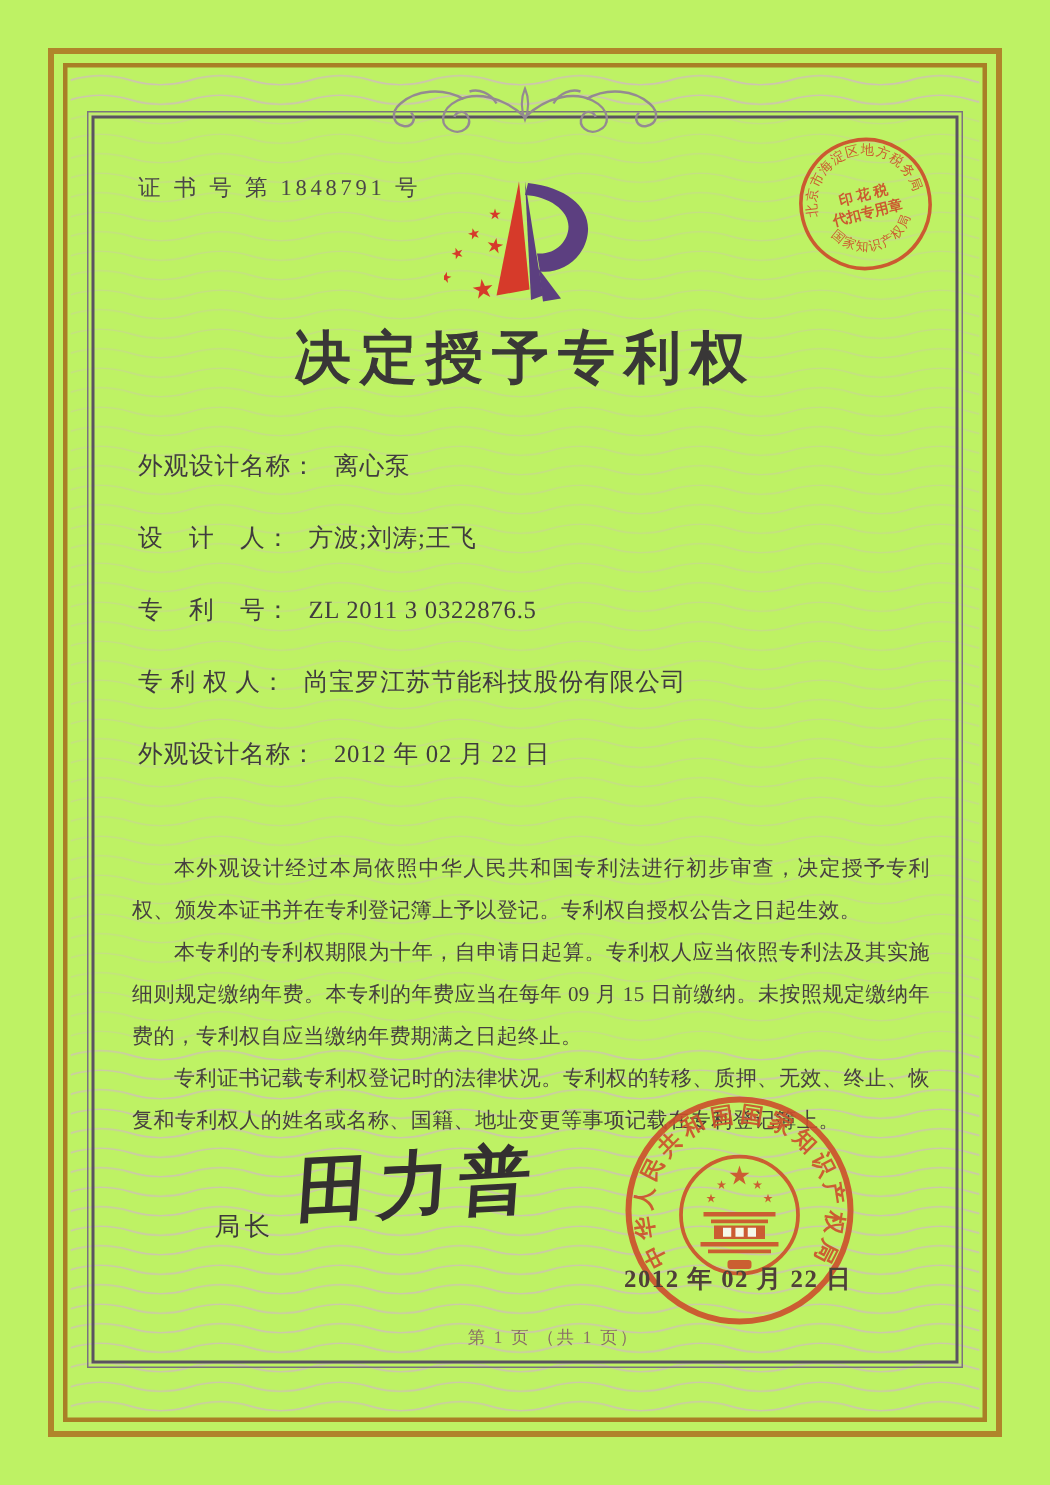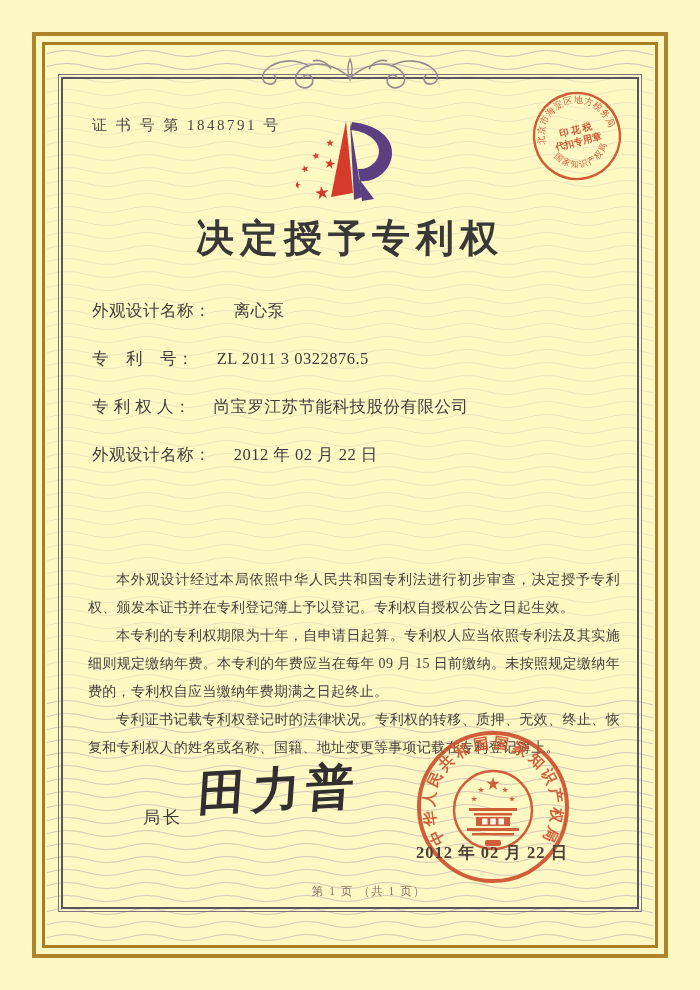--- a/index.html
+++ b/index.html
@@ -1,36 +1,36 @@
 <!DOCTYPE html>
 <html><head>
 <meta charset="utf-8">
 <style>
   html,body{margin:0;padding:0;background:#e8e8e8;}
-  .page{position:relative;width:700px;height:990px;margin:0 auto;background:#fef9c3;overflow:hidden;
+  .page{position:relative;width:700px;height:990px;margin:0 auto;background:#bef264;overflow:hidden;
         font-family:"Liberation Serif","DejaVu Serif",serif;color:#3f3b3d;}
   
   .gold-outer{position:absolute;inset:32px;border:4px solid #b0842b;pointer-events:none;}
   .gold-inner{position:absolute;inset:42px;border:3px solid #a97f26;pointer-events:none;}
   .frame{position:absolute;left:58px;right:58px;top:74px;bottom:78px;border:1px solid #7b7380;}
   .frame-in{position:absolute;inset:2px;border:2px solid #5a5361;}
   
   .waves{position:absolute;left:47px;top:47px;pointer-events:none;}
   
   .ornament{position:absolute;left:243px;top:54px;pointer-events:none;}
   
   .certno{position:absolute;left:92px;top:116px;font-size:15px;letter-spacing:2.5px;color:#4a4648;}
   .logo{position:absolute;left:296px;top:104px;}
   .taxstamp{position:absolute;left:531px;top:90px;transform:rotate(-14deg);opacity:.92;}
   .title{position:absolute;left:0;top:213px;width:100%;text-align:center;font-size:38px;font-weight:bold;
          letter-spacing:6px;color:#393737;}
   .fields{position:absolute;left:92px;top:300px;width:520px;display:flex;flex-direction:column;gap:26px;
           font-size:16.5px;color:#403c3e;}
   .frow{white-space:nowrap;letter-spacing:.5px;}
-  .flabel{margin-right:18px;}
+  .flabel{margin-right:7px;}
   .paras{position:absolute;left:88px;top:566px;width:532px;font-size:14px;line-height:28px;
          color:#46403f;text-align:justify;}
   .paras p{margin:0;text-indent:2em;letter-spacing:.3px;}
   .signer{position:absolute;left:143px;top:806px;font-size:17px;letter-spacing:3px;color:#3d3a3a;}
   .signature{position:absolute;left:198px;top:758px;font-size:48px;font-weight:bold;letter-spacing:6px;
              color:#332f30;transform:rotate(-3deg) skewX(-7deg);font-family:"DejaVu Sans",sans-serif;}
   .seal{position:absolute;left:408px;top:722px;opacity:.9;}
   .sealdate{position:absolute;left:416px;top:842px;font-size:16.5px;font-weight:bold;letter-spacing:1px;
             color:#4e4038;}
   .footer{position:absolute;left:0;top:884px;width:100%;text-align:center;font-size:11.5px;
@@ -110,20 +110,24 @@
   </svg>
 
   <div class="title">决定授予专利权</div>
 
   <div class="fields">
     <div class="frow">
       <span class="flabel">外观设计名称：</span>
       <span class="fvalue">离心泵</span>
     </div>
     <div class="frow">
+      <span class="flabel">设　计　人：</span>
+      <span class="fvalue">方波;刘涛;王飞</span>
+    </div>
+    <div class="frow">
       <span class="flabel">专　利　号：</span>
       <span class="fvalue">ZL 2011 3 0322876.5</span>
     </div>
     <div class="frow">
       <span class="flabel">专 利 权 人：</span>
       <span class="fvalue">尚宝罗江苏节能科技股份有限公司</span>
     </div>
     <div class="frow">
       <span class="flabel">外观设计名称：</span>
       <span class="fvalue">2012 年 02 月 22 日</span>

